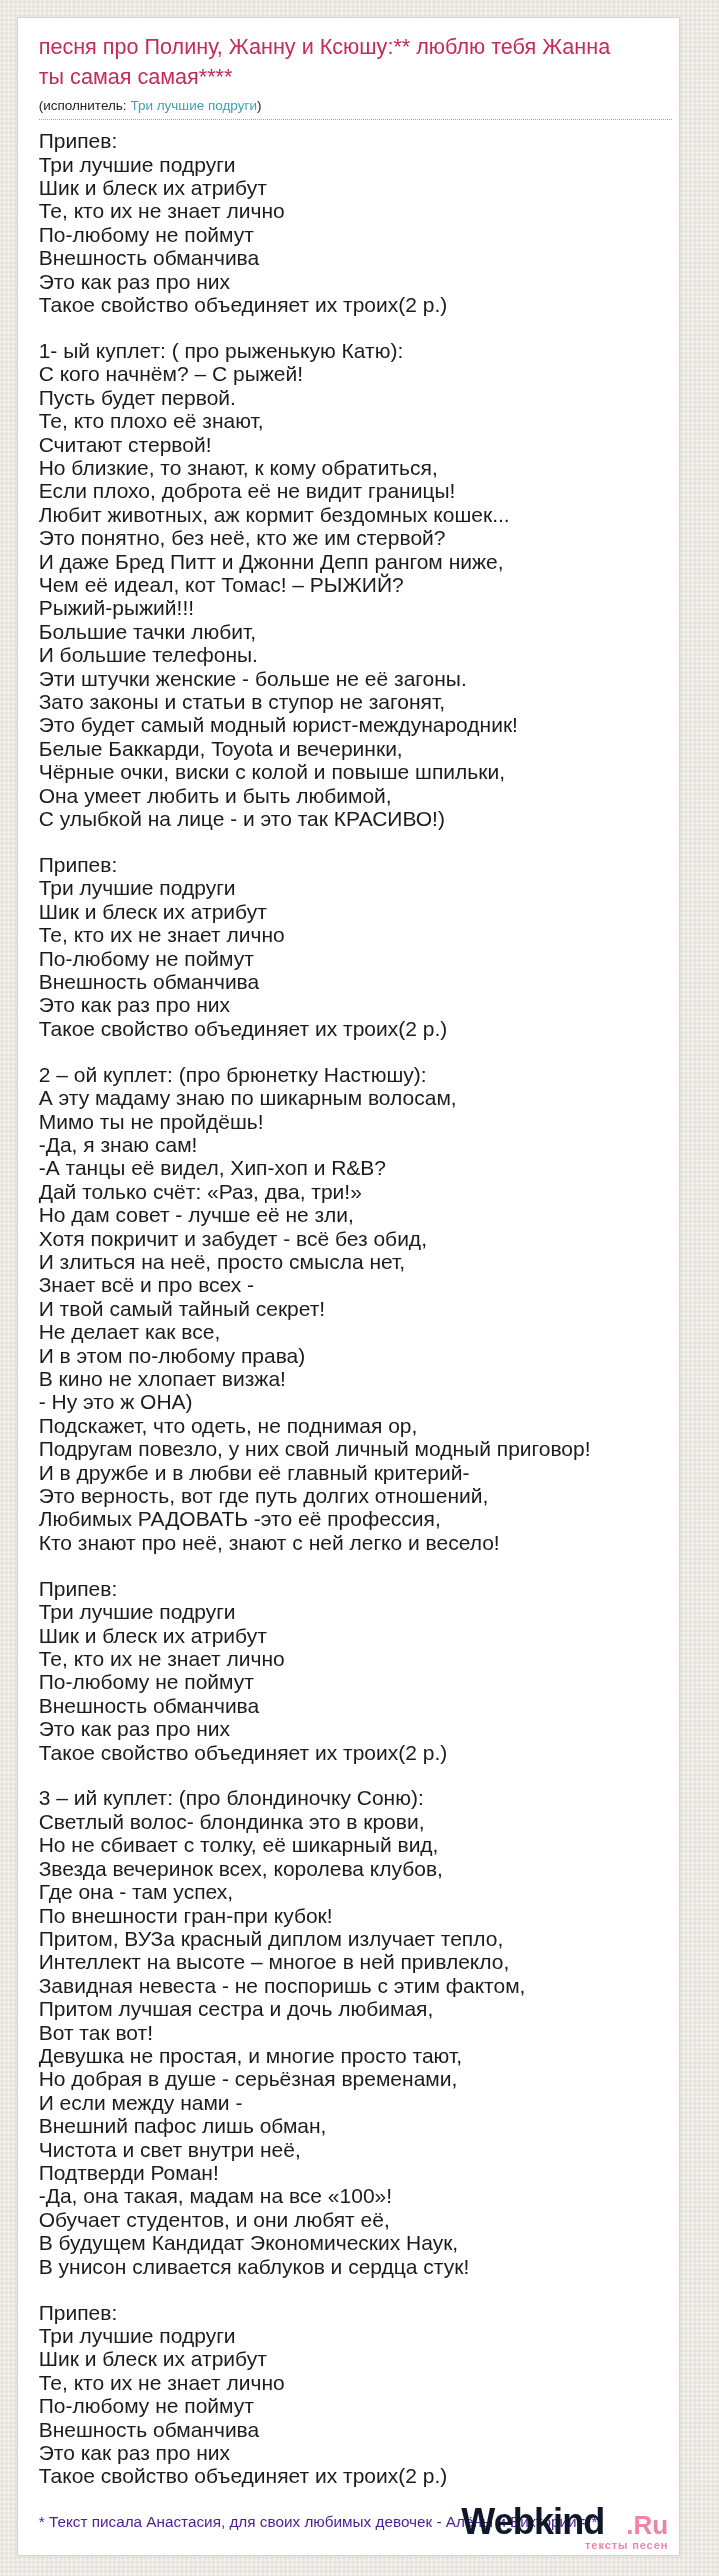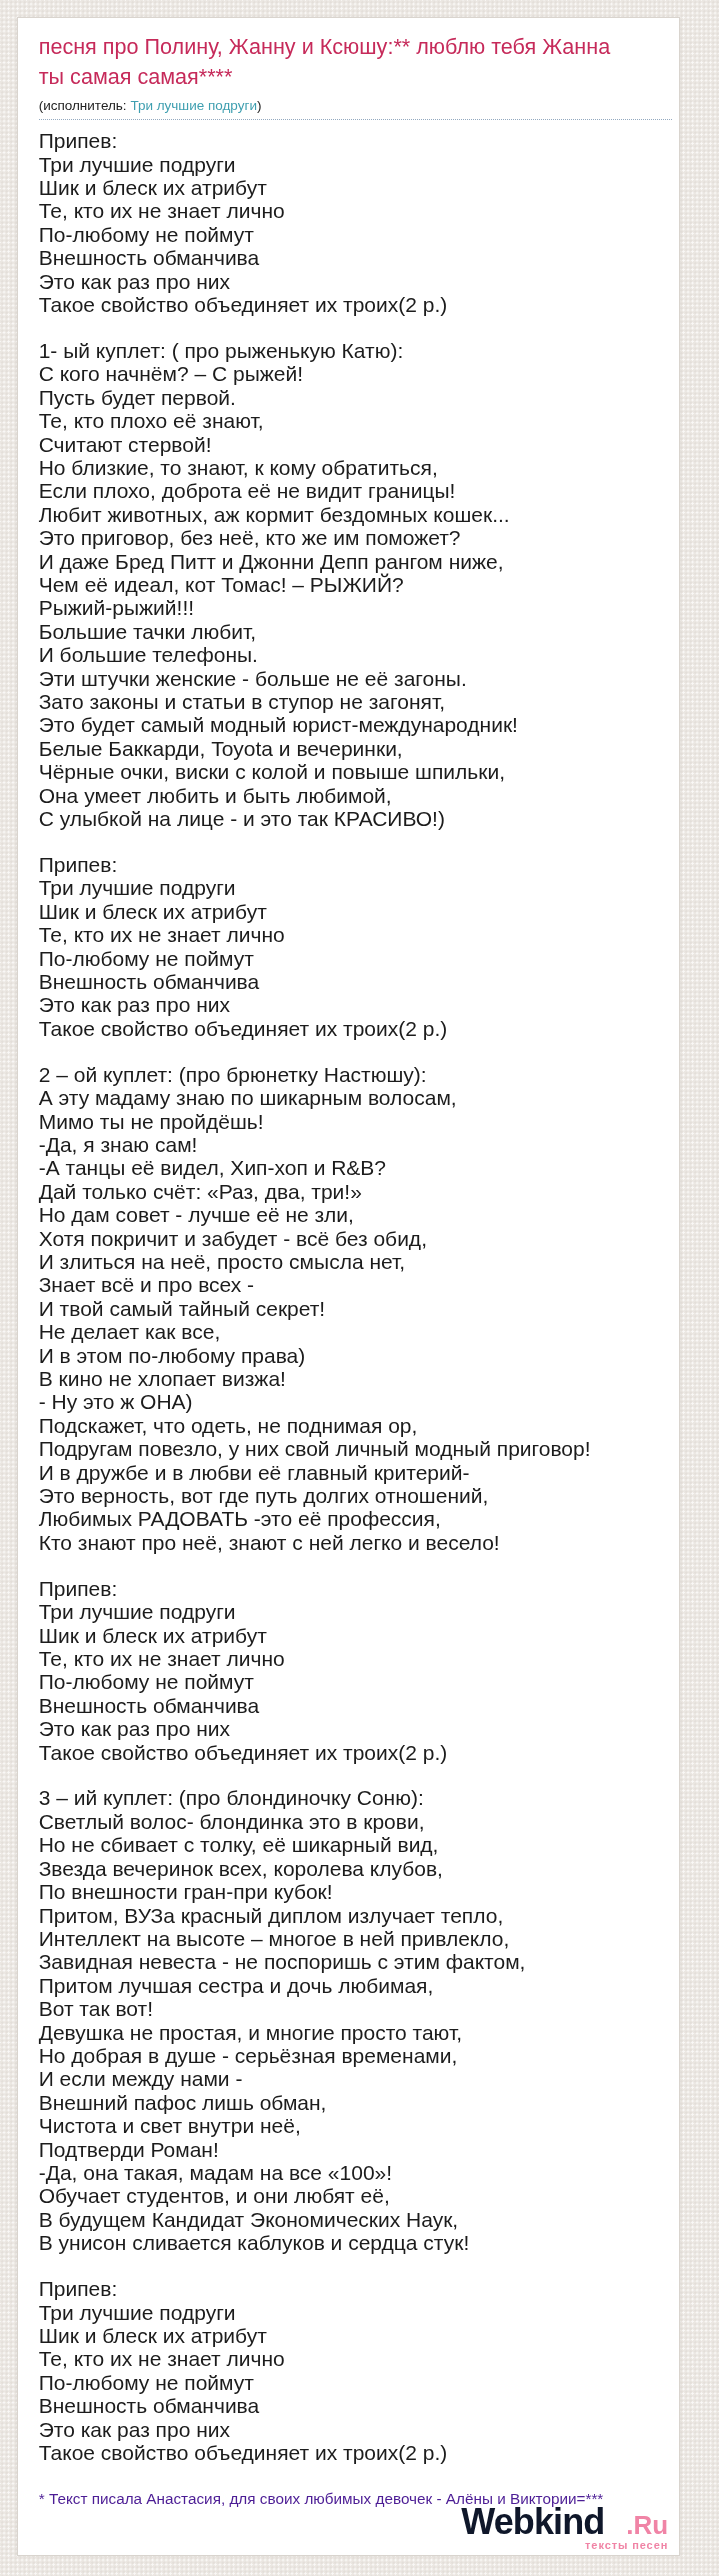--- a/index.html
+++ b/index.html
@@ -125,21 +125,21 @@
       </div>
       <div class="lyric-block">
         <p class="lyric-line">1- ый куплет: ( про рыженькую Катю):</p>
         <p class="lyric-line">С кого начнём? – С рыжей!</p>
         <p class="lyric-line">Пусть будет первой.</p>
         <p class="lyric-line">Те, кто плохо её знают,</p>
         <p class="lyric-line">Считают стервой!</p>
         <p class="lyric-line">Но близкие, то знают, к кому обратиться,</p>
         <p class="lyric-line">Если плохо, доброта её не видит границы!</p>
         <p class="lyric-line">Любит животных, аж кормит бездомных кошек...</p>
-        <p class="lyric-line">Это приговор, без неё, кто же им поможет?</p>
+        <p class="lyric-line">Это понятно, без неё, кто же им стервой?</p>
         <p class="lyric-line">И даже Бред Питт и Джонни Депп рангом ниже,</p>
         <p class="lyric-line">Чем её идеал, кот Томас! – РЫЖИЙ?</p>
         <p class="lyric-line">Рыжий-рыжий!!!</p>
         <p class="lyric-line">Большие тачки любит,</p>
         <p class="lyric-line">И большие телефоны.</p>
         <p class="lyric-line">Эти штучки женские - больше не её загоны.</p>
         <p class="lyric-line">Зато законы и статьи в ступор не загонят,</p>
         <p class="lyric-line">Это будет самый модный юрист-международник!</p>
         <p class="lyric-line">Белые Баккарди, Toyota и вечеринки,</p>
         <p class="lyric-line">Чёрные очки, виски с колой и повыше шпильки,</p>
@@ -187,20 +187,21 @@
         <p class="lyric-line">По-любому не поймут</p>
         <p class="lyric-line">Внешность обманчива</p>
         <p class="lyric-line">Это как раз про них</p>
         <p class="lyric-line">Такое свойство объединяет их троих(2 р.)</p>
       </div>
       <div class="lyric-block">
         <p class="lyric-line">3 – ий куплет: (про блондиночку Соню):</p>
         <p class="lyric-line">Светлый волос- блондинка это в крови,</p>
         <p class="lyric-line">Но не сбивает с толку, её шикарный вид,</p>
         <p class="lyric-line">Звезда вечеринок всех, королева клубов,</p>
+        <p class="lyric-line">Где она - там успех,</p>
         <p class="lyric-line">По внешности гран-при кубок!</p>
         <p class="lyric-line">Притом, ВУЗа красный диплом излучает тепло,</p>
         <p class="lyric-line">Интеллект на высоте – многое в ней привлекло,</p>
         <p class="lyric-line">Завидная невеста - не поспоришь с этим фактом,</p>
         <p class="lyric-line">Притом лучшая сестра и дочь любимая,</p>
         <p class="lyric-line">Вот так вот!</p>
         <p class="lyric-line">Девушка не простая, и многие просто тают,</p>
         <p class="lyric-line">Но добрая в душе - серьёзная временами,</p>
         <p class="lyric-line">И если между нами -</p>
         <p class="lyric-line">Внешний пафос лишь обман,</p>

